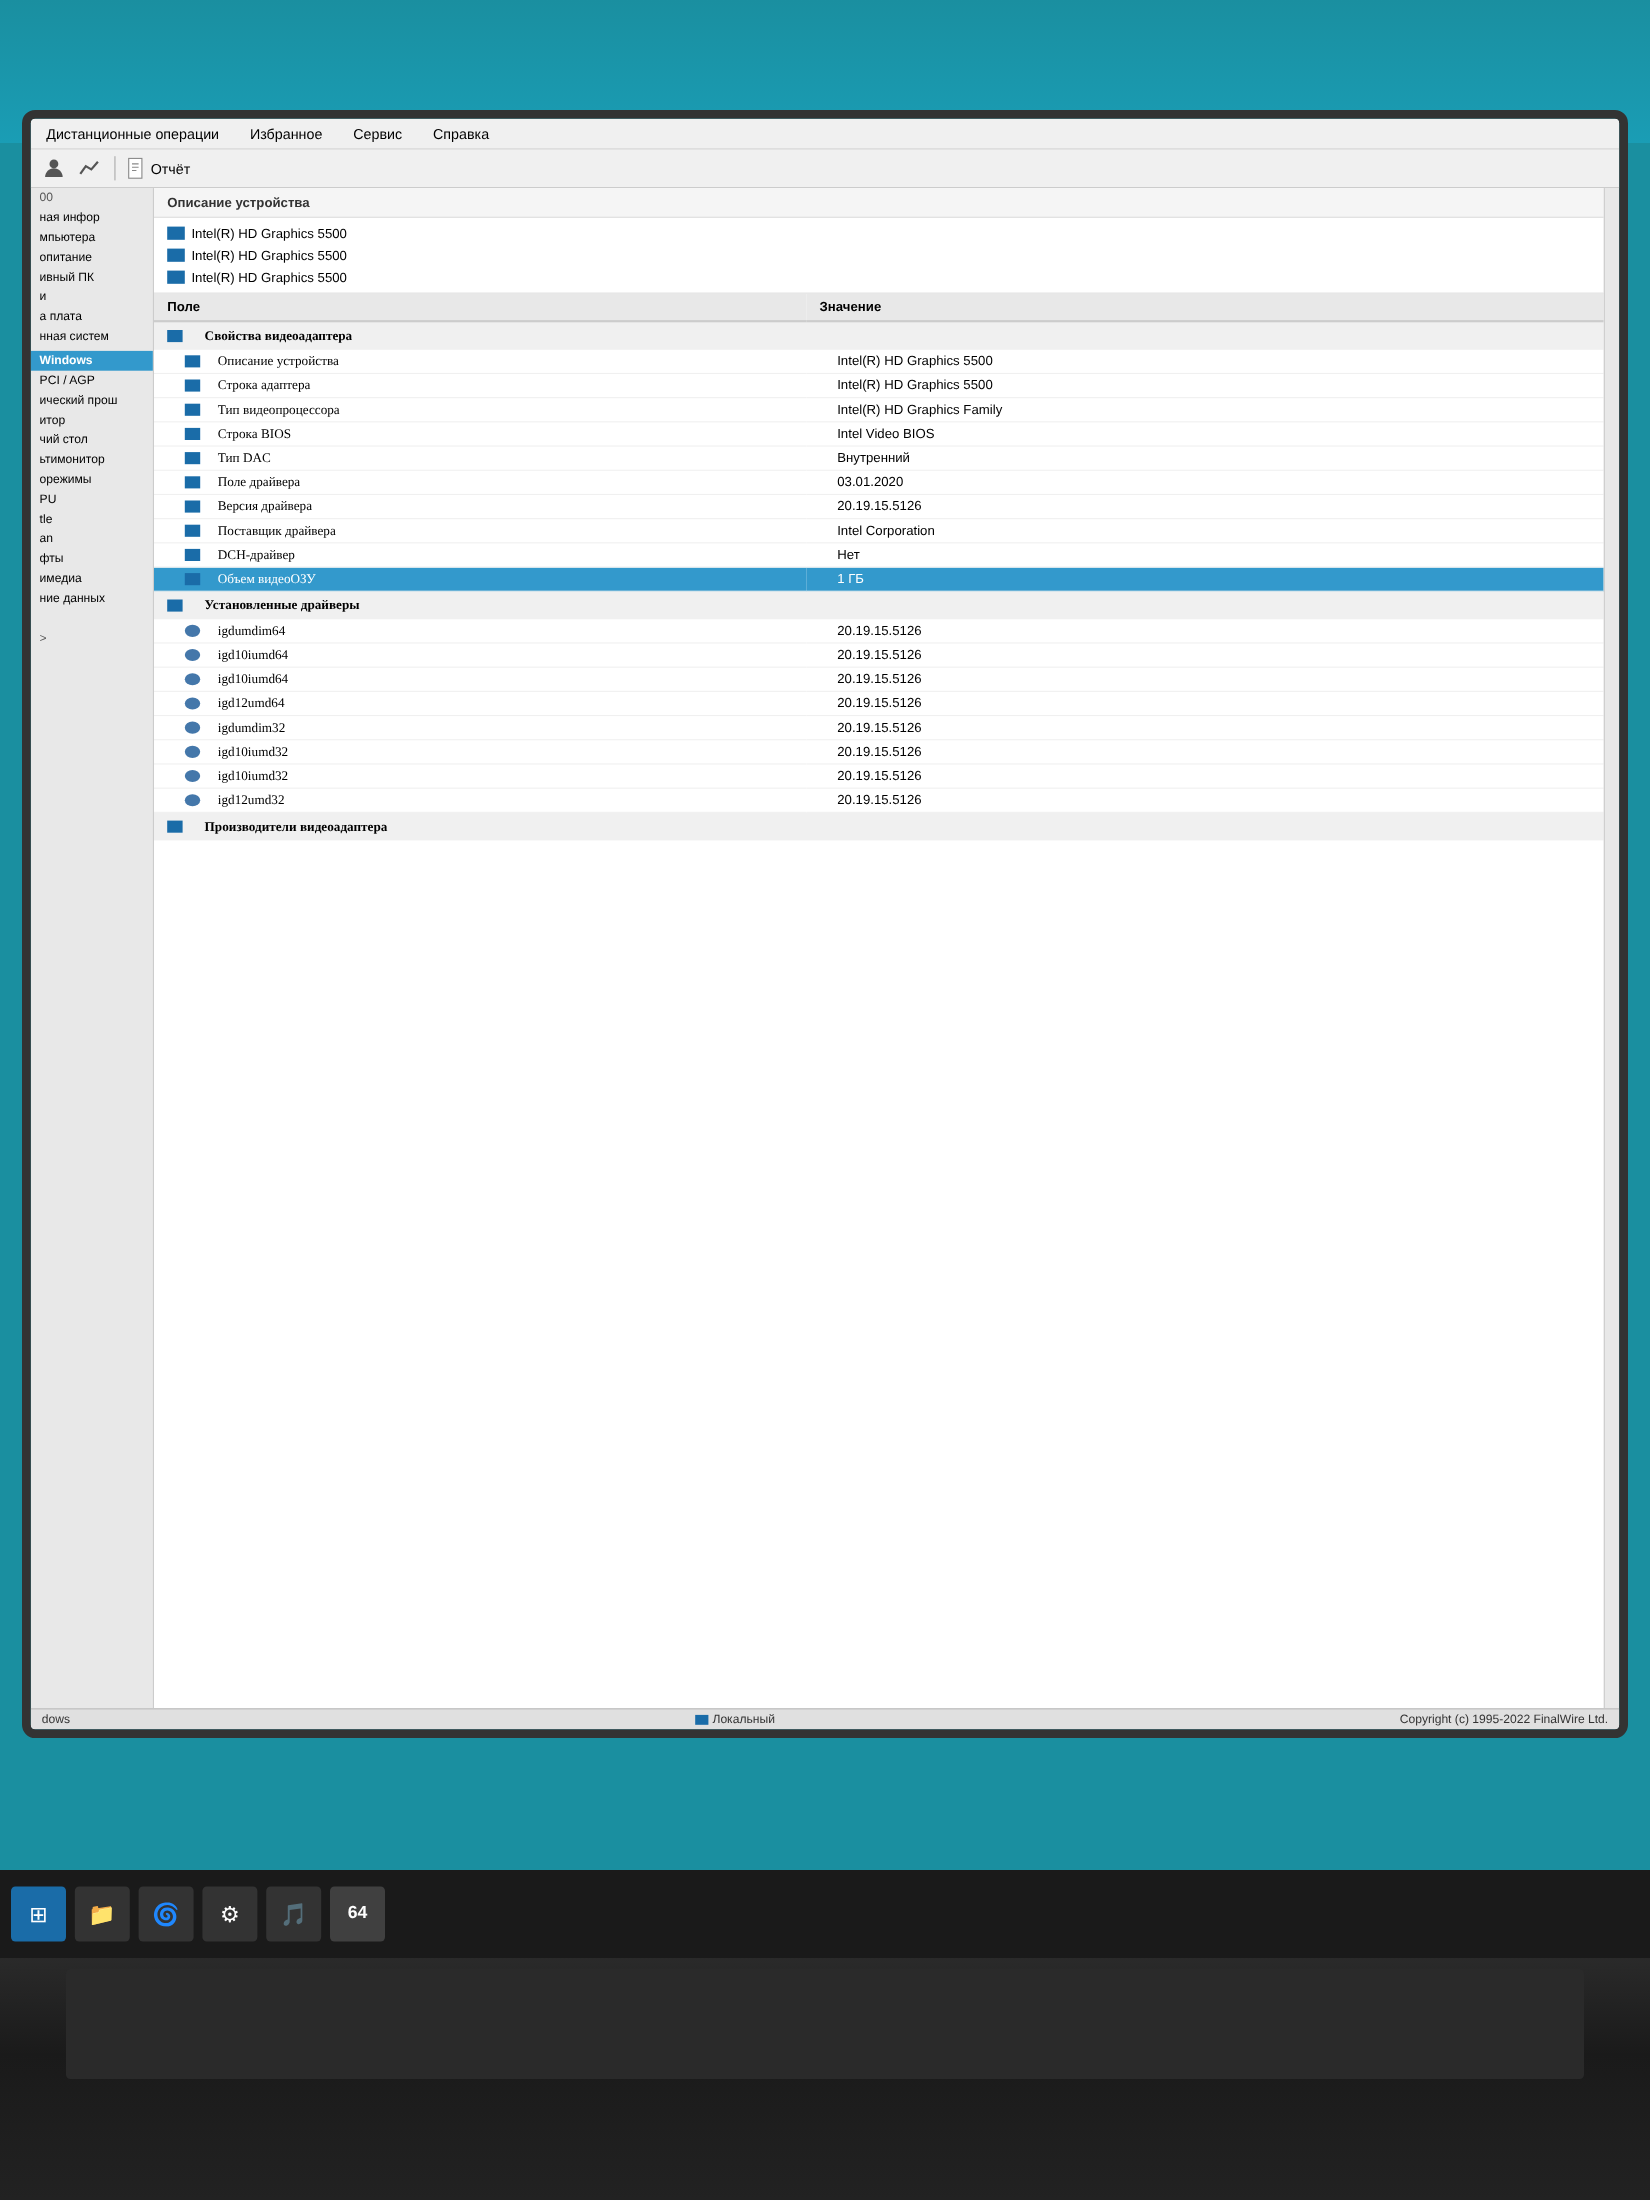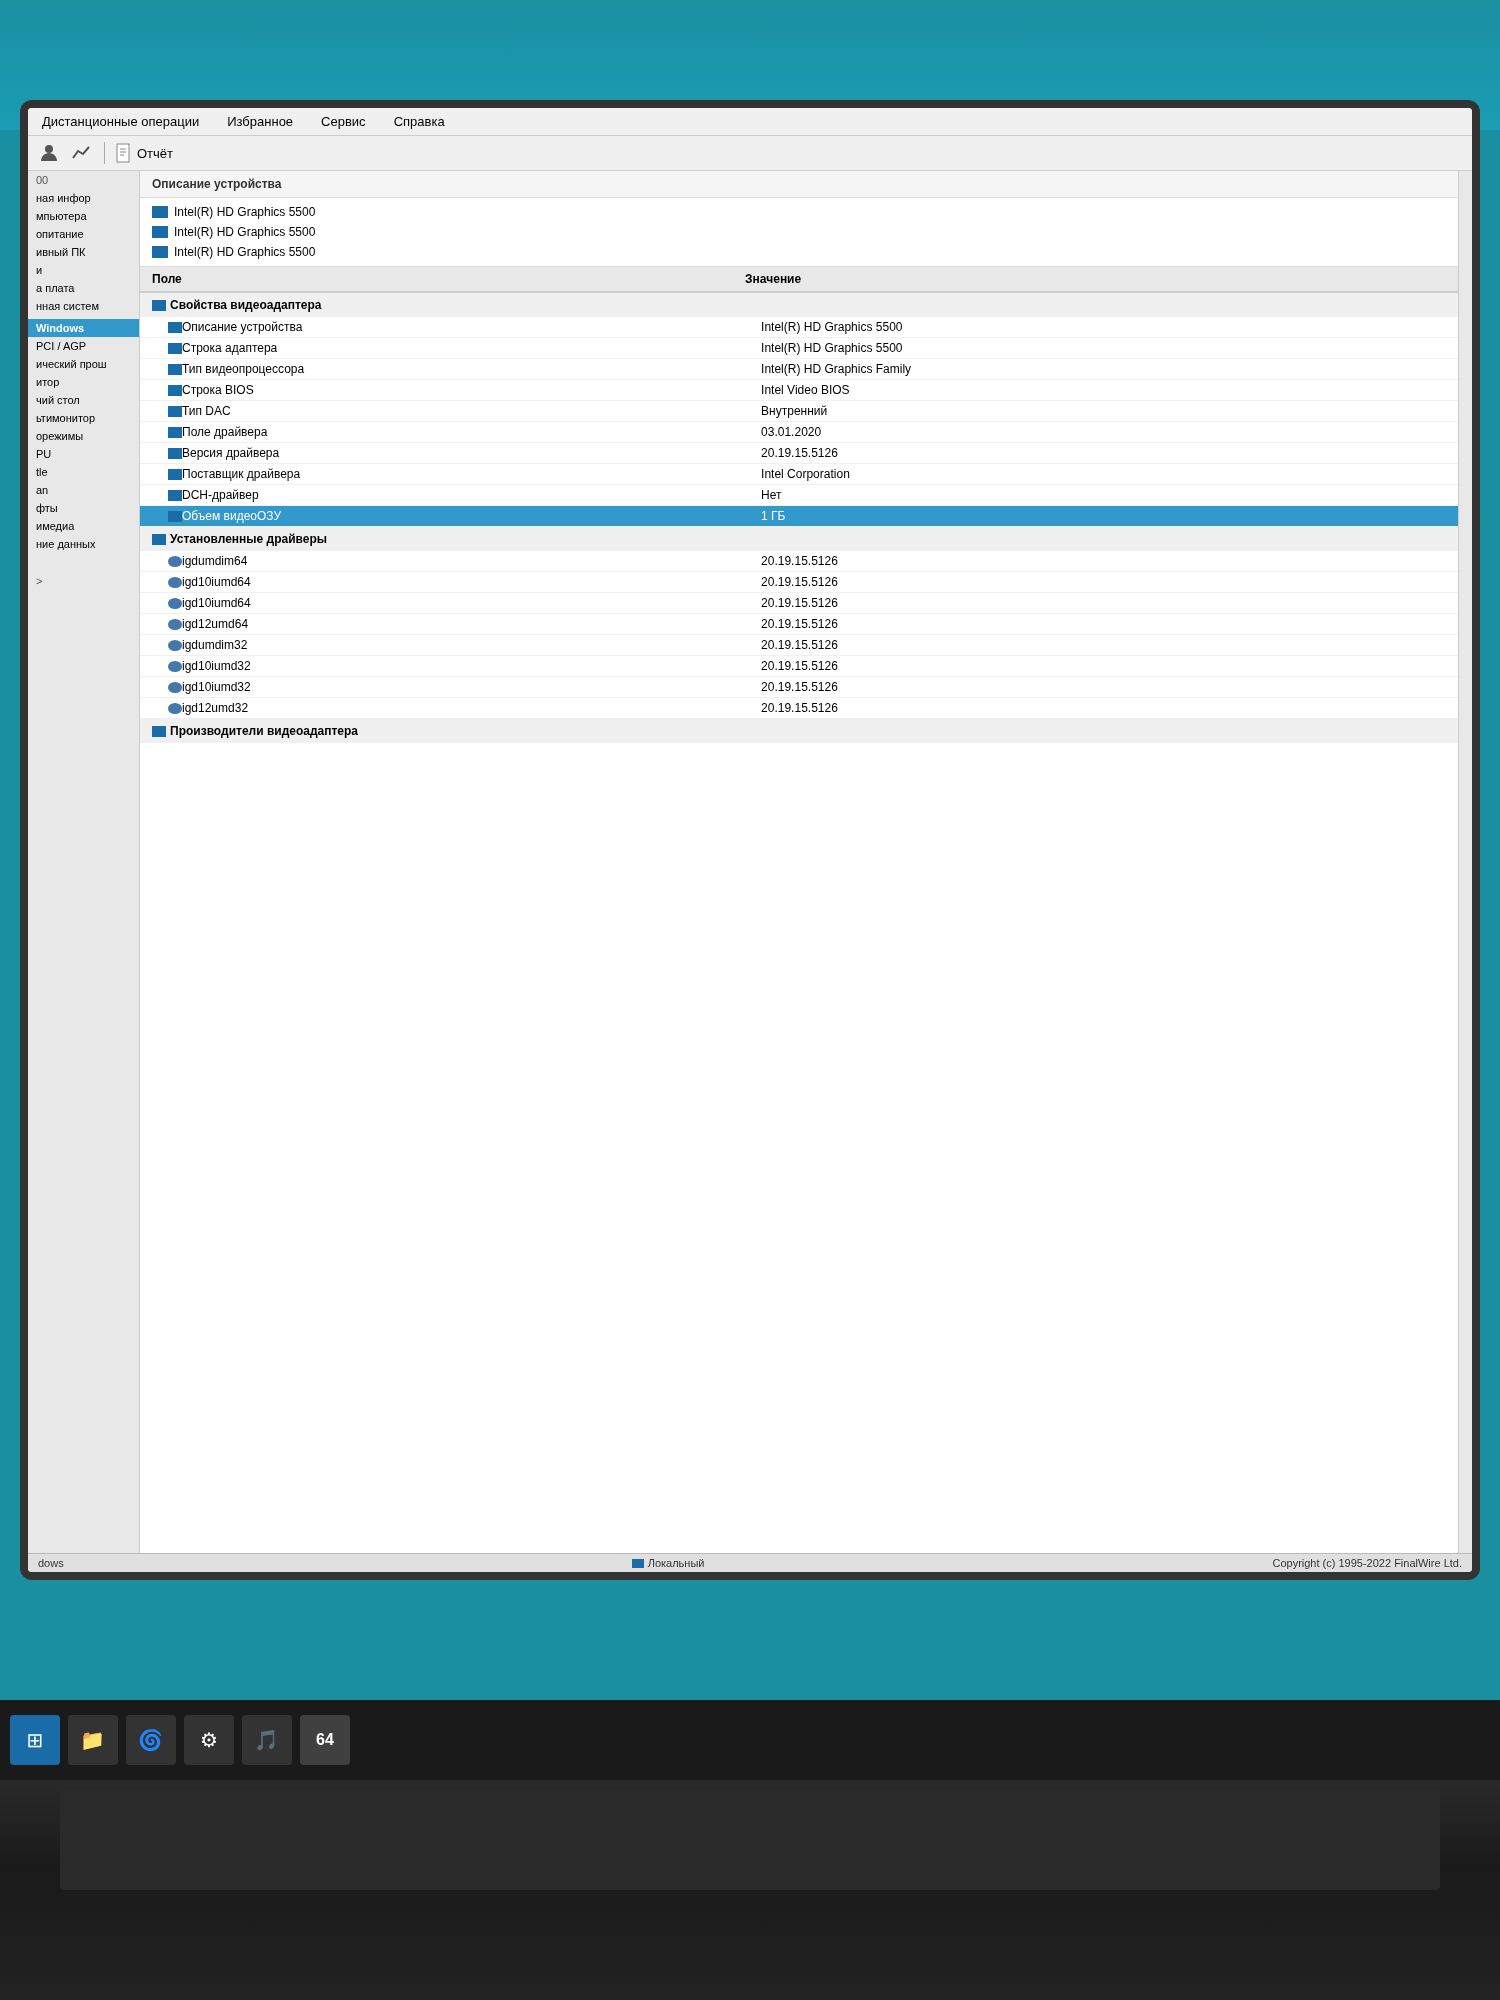--- a/index.html
+++ b/index.html
@@ -322,21 +322,22 @@
       left: 60px;
       right: 60px;
       height: 100px;
       background: #2a2a2a;
       border-radius: 4px;
     }
 
     .field-with-icon {
       display: flex;
       align-items: center;
-      gap: 0;
+      gap: 16px;
+      font-family: Liberation Serif, serif;
     }
 
     .scrollbar-area {
       width: 14px;
       background: #e8e8e8;
       border-left: 1px solid #ccc;
     }
 
     .main-with-scroll {
       display: flex;

